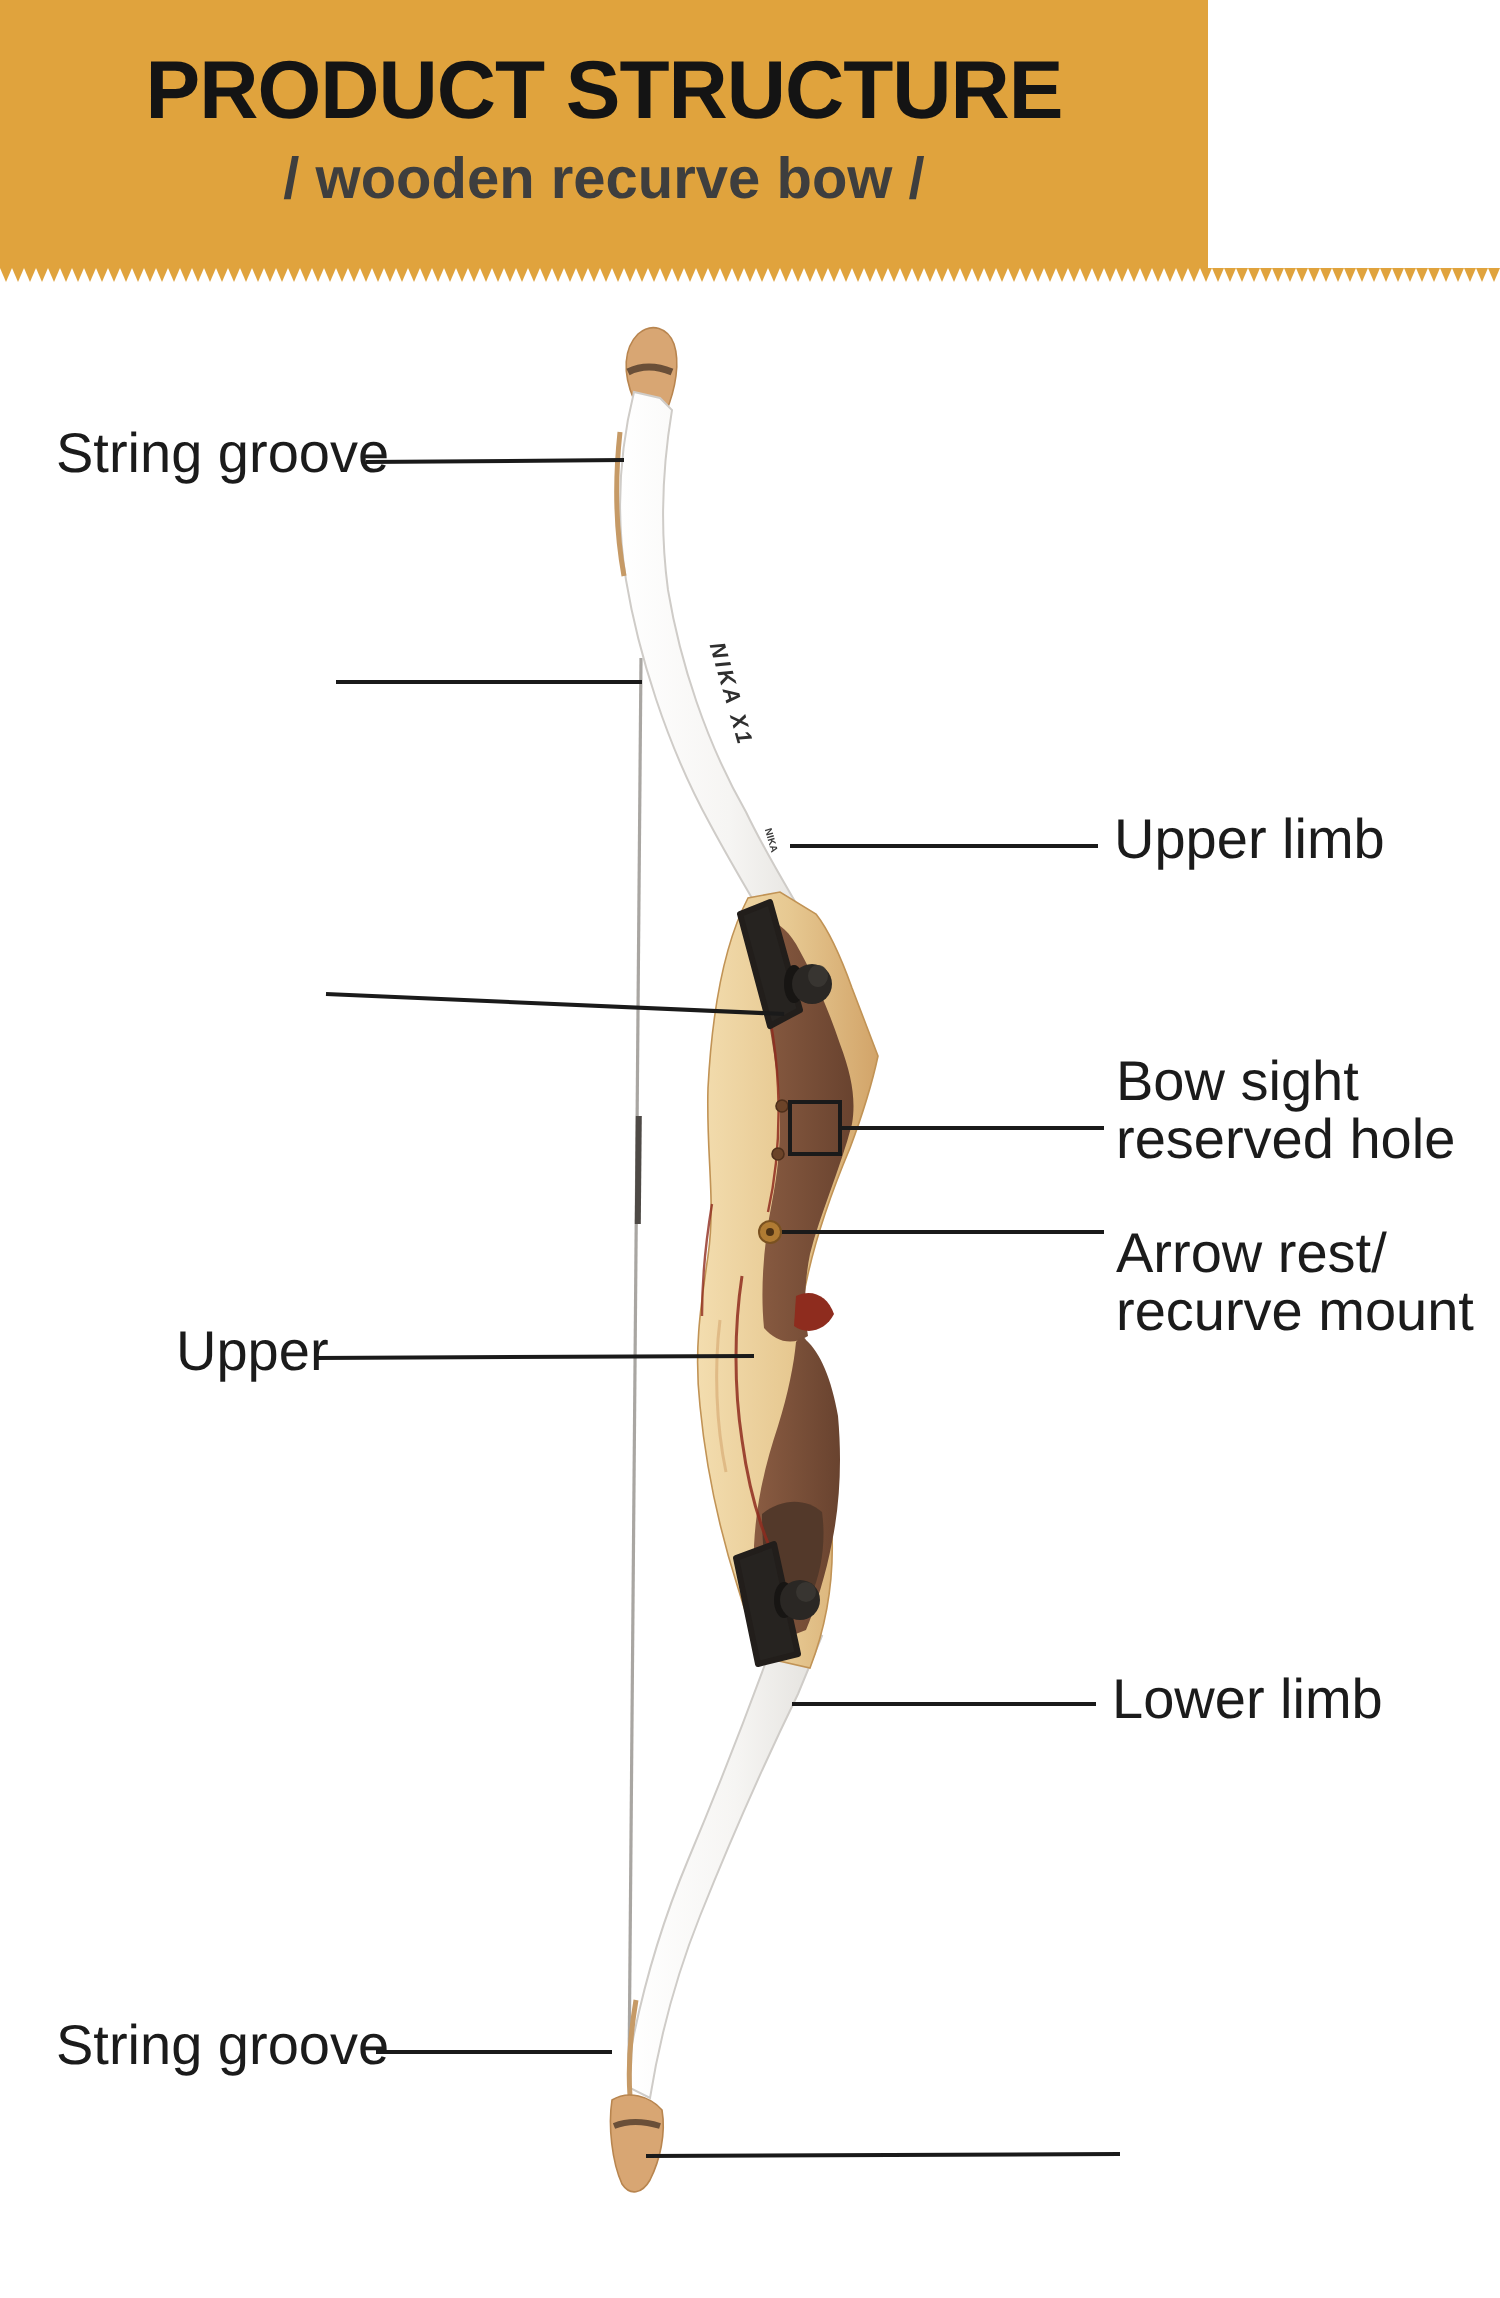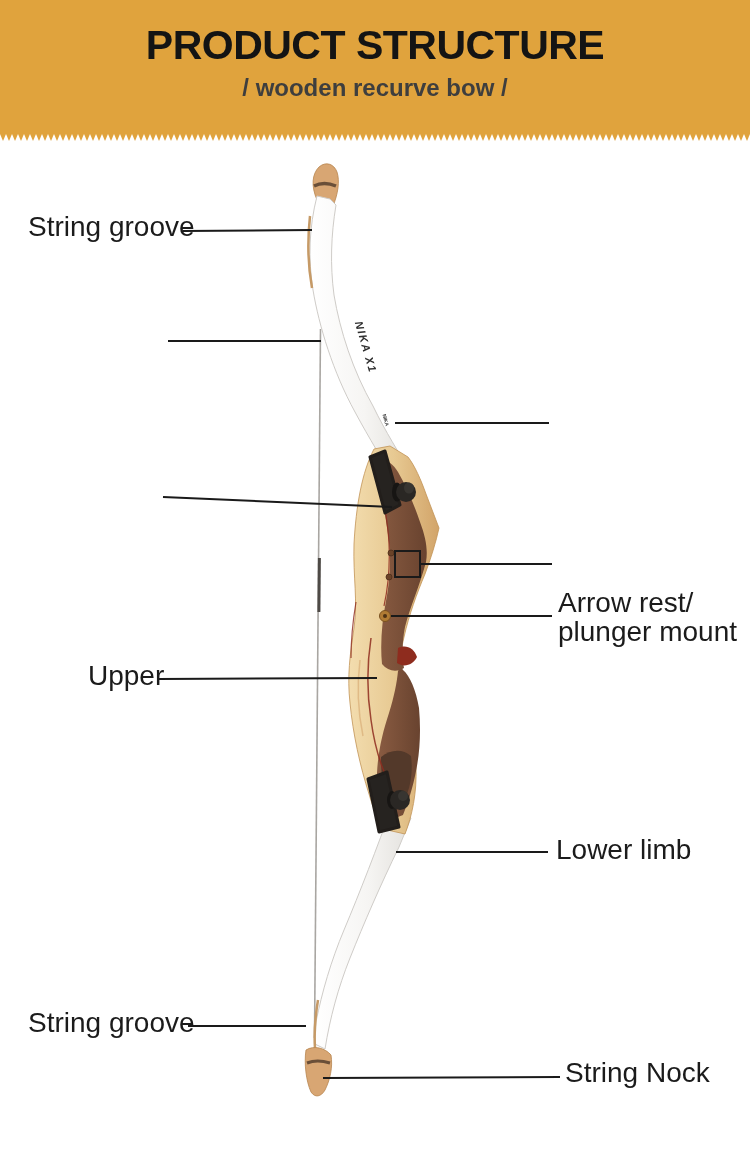--- a/index.html
+++ b/index.html
@@ -6,35 +6,35 @@
   .page{
     position:relative;
     width:750px;height:1149px;
     background:#ffffff;
     overflow:hidden;
     font-family:"Liberation Sans", sans-serif;
   }
   
   .hdr{
     position:relative;
-    width:750px;height:134px;
+    width:604px;height:134px;
     background:var(--header-bg,#E0A33D);
     text-align:center;
   }
   .hdr-title{
     margin:0;
     padding-top:22px;
     font-size:41px;
     font-weight:800;
     letter-spacing:-0.5px;
     color:var(--title,#141414);
   }
   .hdr-sub{
     margin-top:5px;
-    font-size:24px;
+    font-size:29px;
     font-weight:700;
     color:var(--subtitle,#3E3E3E);
   }
   .saw{display:block;}
   
   .diagram{position:absolute;left:0;top:0;width:750px;height:1149px;}
   .bow-svg{position:absolute;left:0;top:0;z-index:1;}
   .lbl{
     position:absolute;
     z-index:2;
@@ -163,22 +163,26 @@
         <line x1="420" y1="564" x2="552" y2="564"></line>
         <line x1="391" y1="616" x2="552" y2="616"></line>
         <line x1="158" y1="679" x2="377" y2="678"></line>
         <line x1="396" y1="852" x2="548" y2="852"></line>
         <line x1="188" y1="1026" x2="306" y2="1026"></line>
         <line x1="323" y1="1078" x2="560" y2="1077"></line>
       </g>
     </svg>
 
     <div class="lbl" style="left:28px;top:212px">String groove</div>
-    <div class="lbl" style="left:558px;top:588px">
+    <div class="lbl" style="left:557px;top:405px">Upper limb</div>
+    <div class="lbl" style="left:558px;top:526px">
+      <div>Bow sight</div>
+      <div>reserved hole</div>
+    </div>
+    <div class="lbl" style="left:558px;top:612px">
       <div>Arrow rest/</div>
-      <div>plunger mount</div>
+      <div>recurve mount</div>
     </div>
     <div class="lbl" style="left:88px;top:661px">Upper</div>
     <div class="lbl" style="left:556px;top:835px">Lower limb</div>
     <div class="lbl" style="left:28px;top:1008px">String groove</div>
-    <div class="lbl" style="left:565px;top:1058px">String Nock</div>
   </div>
 </div>
 
 </body></html>

